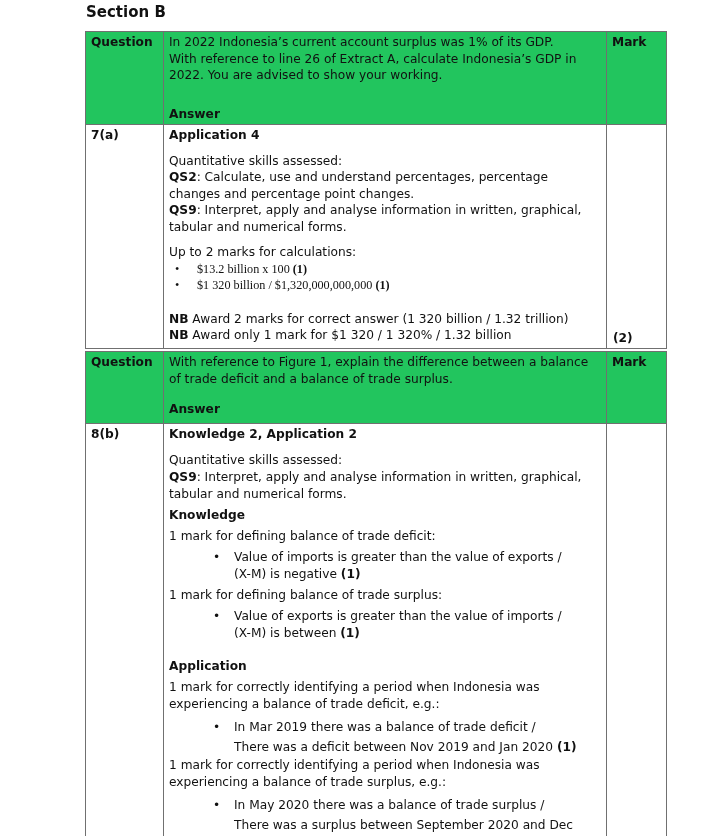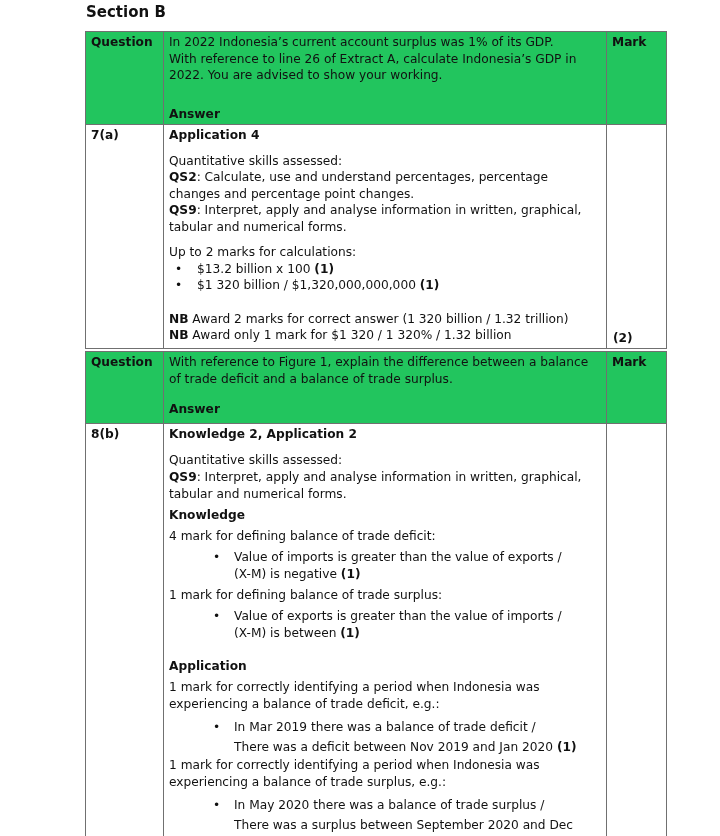--- a/index.html
+++ b/index.html
@@ -8,21 +8,21 @@
   .section-title { position: absolute; left: 86px; top: 3px; font-weight: bold; font-size: 15px; }
   table.q { position: absolute; left: 85px; width: 582px; border-collapse: collapse; table-layout: fixed; }
   table.q td { border: 1px solid #707070; vertical-align: top; padding: 2px 5px; line-height: 16.5px; }
   col.c1 { width: 78px; }
   col.c3 { width: 60px; }
   tr.head td { background: #22c55e; }
   .b { font-weight: bold; }
   .mark-cell { position: relative; }
   .mark-val { position: absolute; left: 6px; bottom: 2px; font-weight: bold; }
   ul.bul1 { list-style: none; margin-left: 4px; }
-  ul.bul1 li { position: relative; padding-left: 24px; }
+  ul.bul1 li { position: relative; padding-left: 24px; font-family: Liberation Serif, serif; }
   ul.bul1 li::before { content: "•"; position: absolute; left: 2px; }
   ul.bul2 { list-style: none; }
   ul.bul2 li { position: relative; padding-left: 65px; }
   ul.bul2 li::before { content: "•"; position: absolute; left: 44px; }
   .gap { height: 9px; }
   .gap-s { height: 4px; }
 </style>
 </head>
 <body>
 
@@ -100,21 +100,21 @@
       <span class="b">8(b)</span>
     </td>
     <td style="line-height:17px;">
       <div class="b">Knowledge 2, Application 2</div>
       <div class="gap"></div>
       <div>Quantitative skills assessed:</div>
       <div><span class="b">QS9</span><span>: Interpret, apply and analyse information in written, graphical, tabular and numerical forms.</span></div>
       <div class="gap-s"></div>
       <div class="b">Knowledge</div>
       <div class="gap-s"></div>
-      <div>4 mark for defining balance of trade deficit:</div>
+      <div>1 mark for defining balance of trade deficit:</div>
       <div class="gap-s"></div>
       <ul class="bul2">
         <li>
               <div>Value of imports is greater than the value of exports /</div>
               <div><span>(X-M) is negative </span><span class="b">(1)</span></div>
             </li>
       </ul>
       <div class="gap-s"></div>
       <div>1 mark for defining balance of trade surplus:</div>
       <div class="gap-s"></div>

